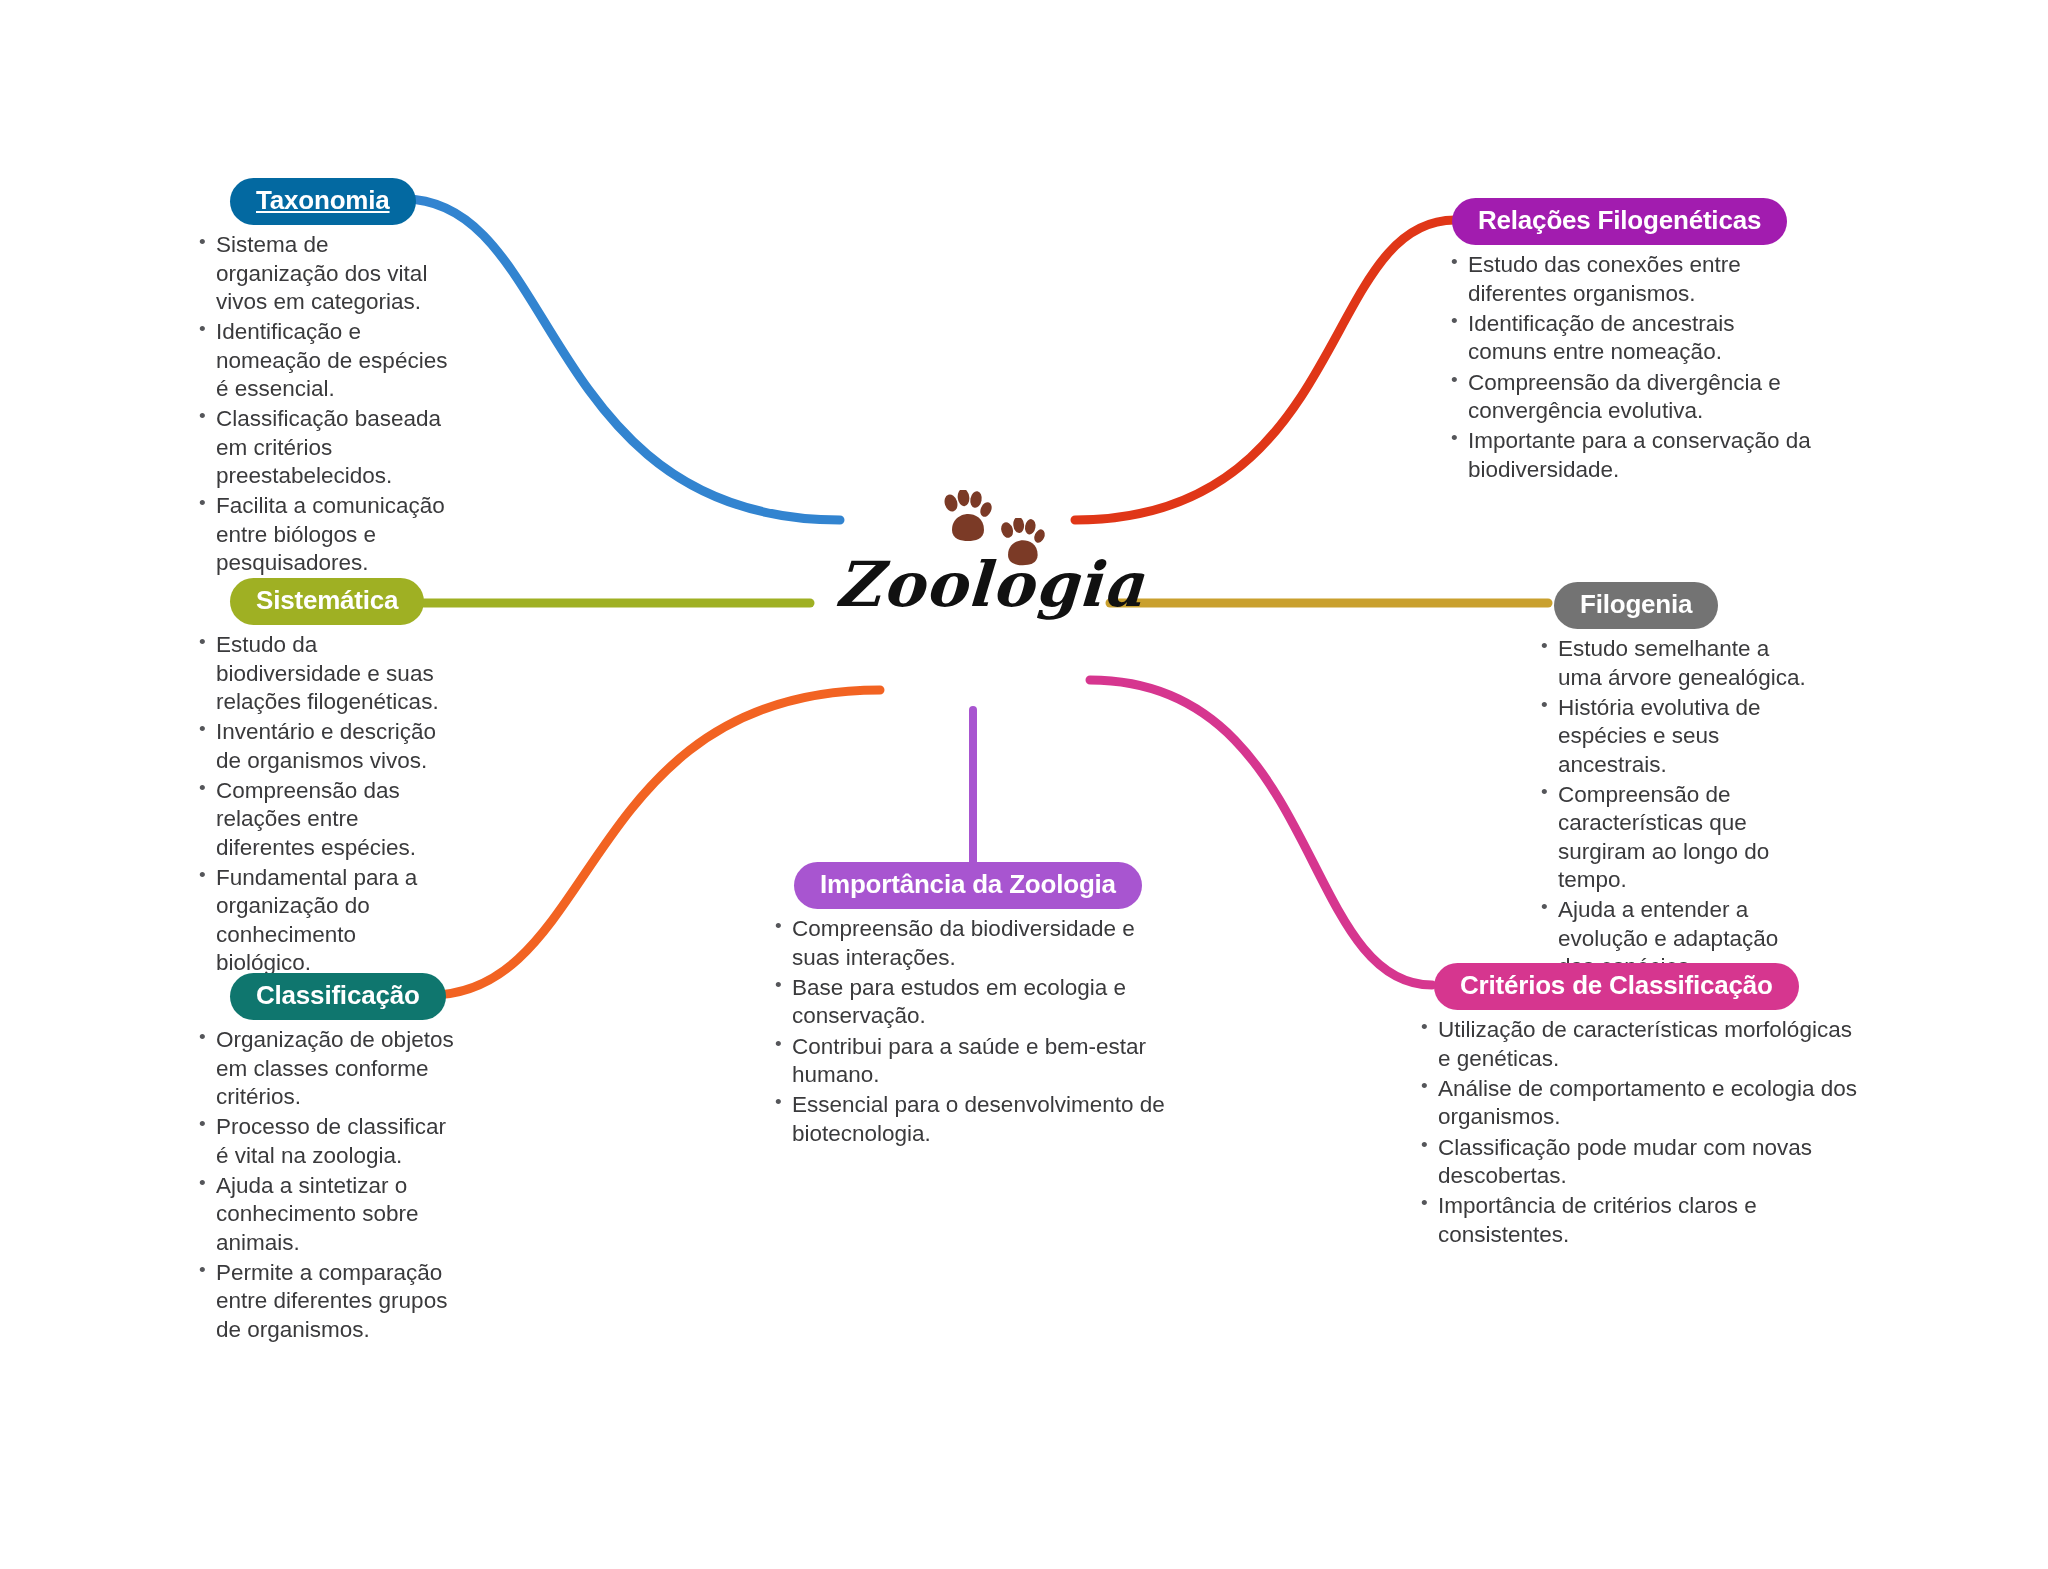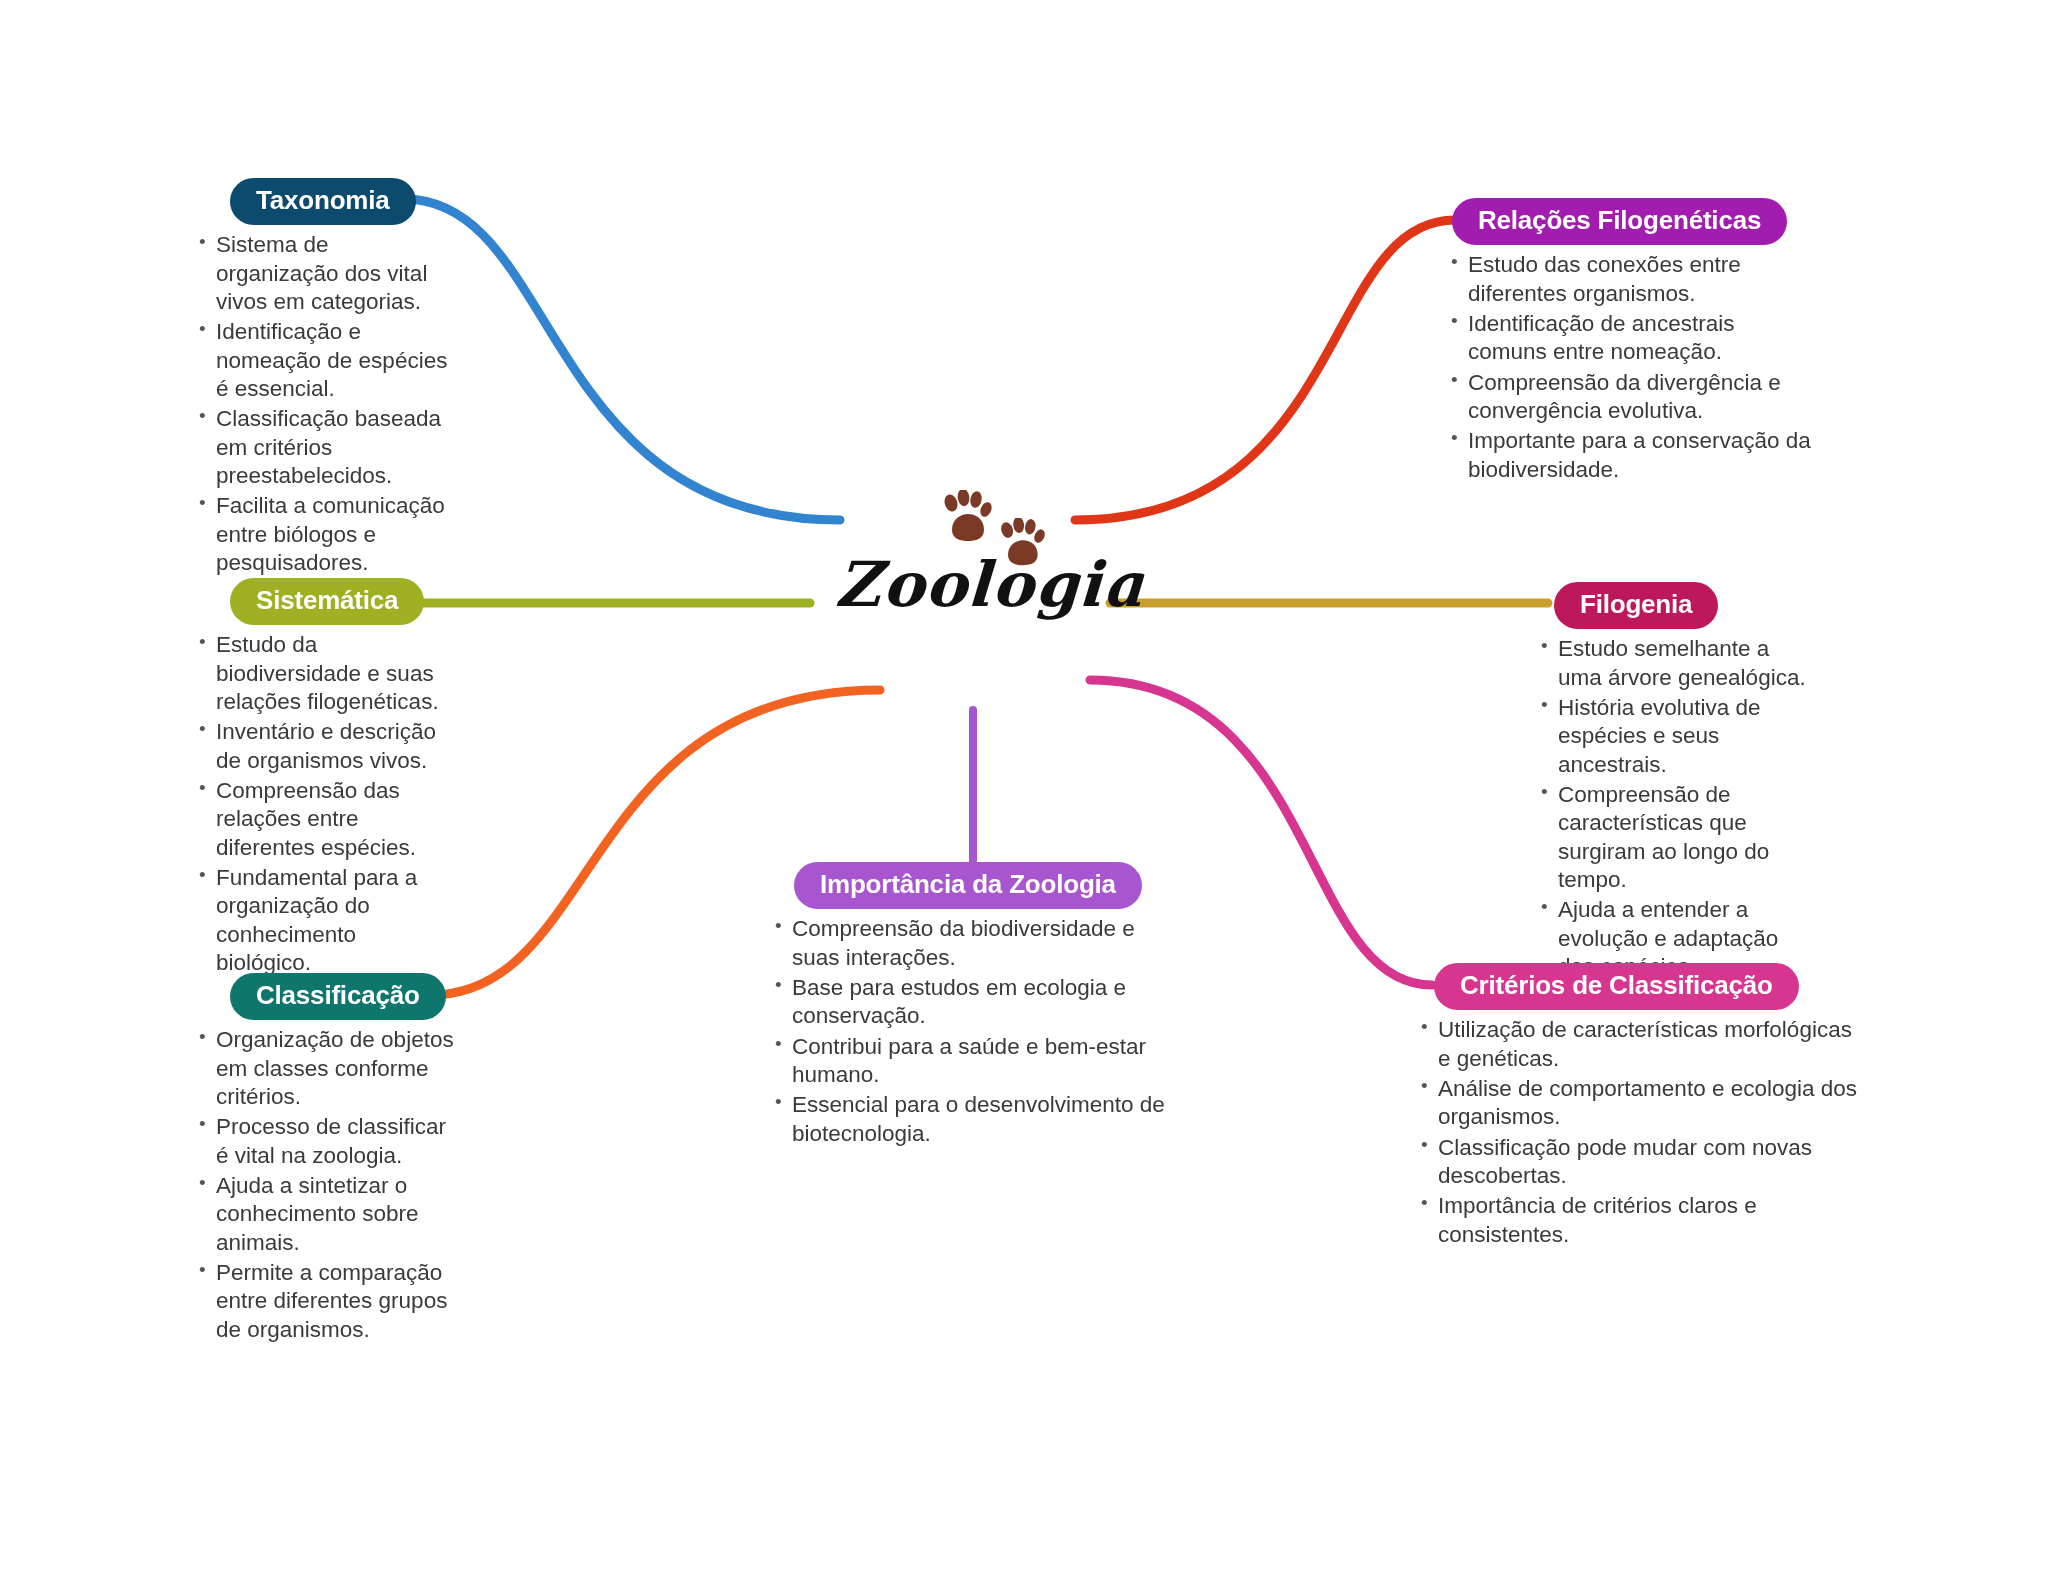--- a/index.html
+++ b/index.html
@@ -120,21 +120,21 @@
         <ellipse cx="25.5" cy="7.5" rx="5.8" ry="8.8" transform="rotate(-6 25.5 7.5)" fill="#7b3a26"></ellipse>
         <ellipse cx="38" cy="9.5" rx="5.6" ry="8.4" transform="rotate(10 38 9.5)" fill="#7b3a26"></ellipse>
         <ellipse cx="48" cy="19.5" rx="5.2" ry="7.6" transform="rotate(24 48 19.5)" fill="#7b3a26"></ellipse>
         <path d="M 14 40 C 14 28 24 24 30 24 C 37 24 46 28 46 40 C 46 49 37 51 30 51 C 23 51 14 49 14 40 Z" fill="#7b3a26"></path>
       </svg>
     </div>
     <div id="center-title">Zoologia</div>
   </div>
 
   <div class="node" id="n-taxonomia">
-    <div class="pill" style="background:#0c4a6e;">Taxonomia</div>
+    <div class="pill" style="background:#0369a1;text-decoration:underline;">Taxonomia</div>
     <ul class="bullets">
       <li>Sistema de organização dos vital vivos em categorias.</li>
       <li>Identificação e nomeação de espécies é essencial.</li>
       <li>Classificação baseada em critérios preestabelecidos.</li>
       <li>Facilita a comunicação entre biólogos e pesquisadores.</li>
     </ul>
   </div>
 
   <div class="node" id="n-sistematica">
     <div class="pill" style="background:#9fb023;">Sistemática</div>
@@ -160,21 +160,21 @@
     <div class="pill" style="background:#a21caf;">Relações Filogenéticas</div>
     <ul class="bullets">
       <li>Estudo das conexões entre diferentes organismos.</li>
       <li>Identificação de ancestrais comuns entre nomeação.</li>
       <li>Compreensão da divergência e convergência evolutiva.</li>
       <li>Importante para a conservação da biodiversidade.</li>
     </ul>
   </div>
 
   <div class="node" id="n-filogenia">
-    <div class="pill" style="background:#be185d;text-align:center;">Filogenia</div>
+    <div class="pill" style="background:#737373;text-align:center;">Filogenia</div>
     <ul class="bullets">
       <li>Estudo semelhante a uma árvore genealógica.</li>
       <li>História evolutiva de espécies e seus ancestrais.</li>
       <li>Compreensão de características que surgiram ao longo do tempo.</li>
       <li>Ajuda a entender a evolução e adaptação das espécies.</li>
     </ul>
   </div>
 
   <div class="node" id="n-criterios">
     <div class="pill" style="background:#d6368f;">Critérios de Classificação</div>

